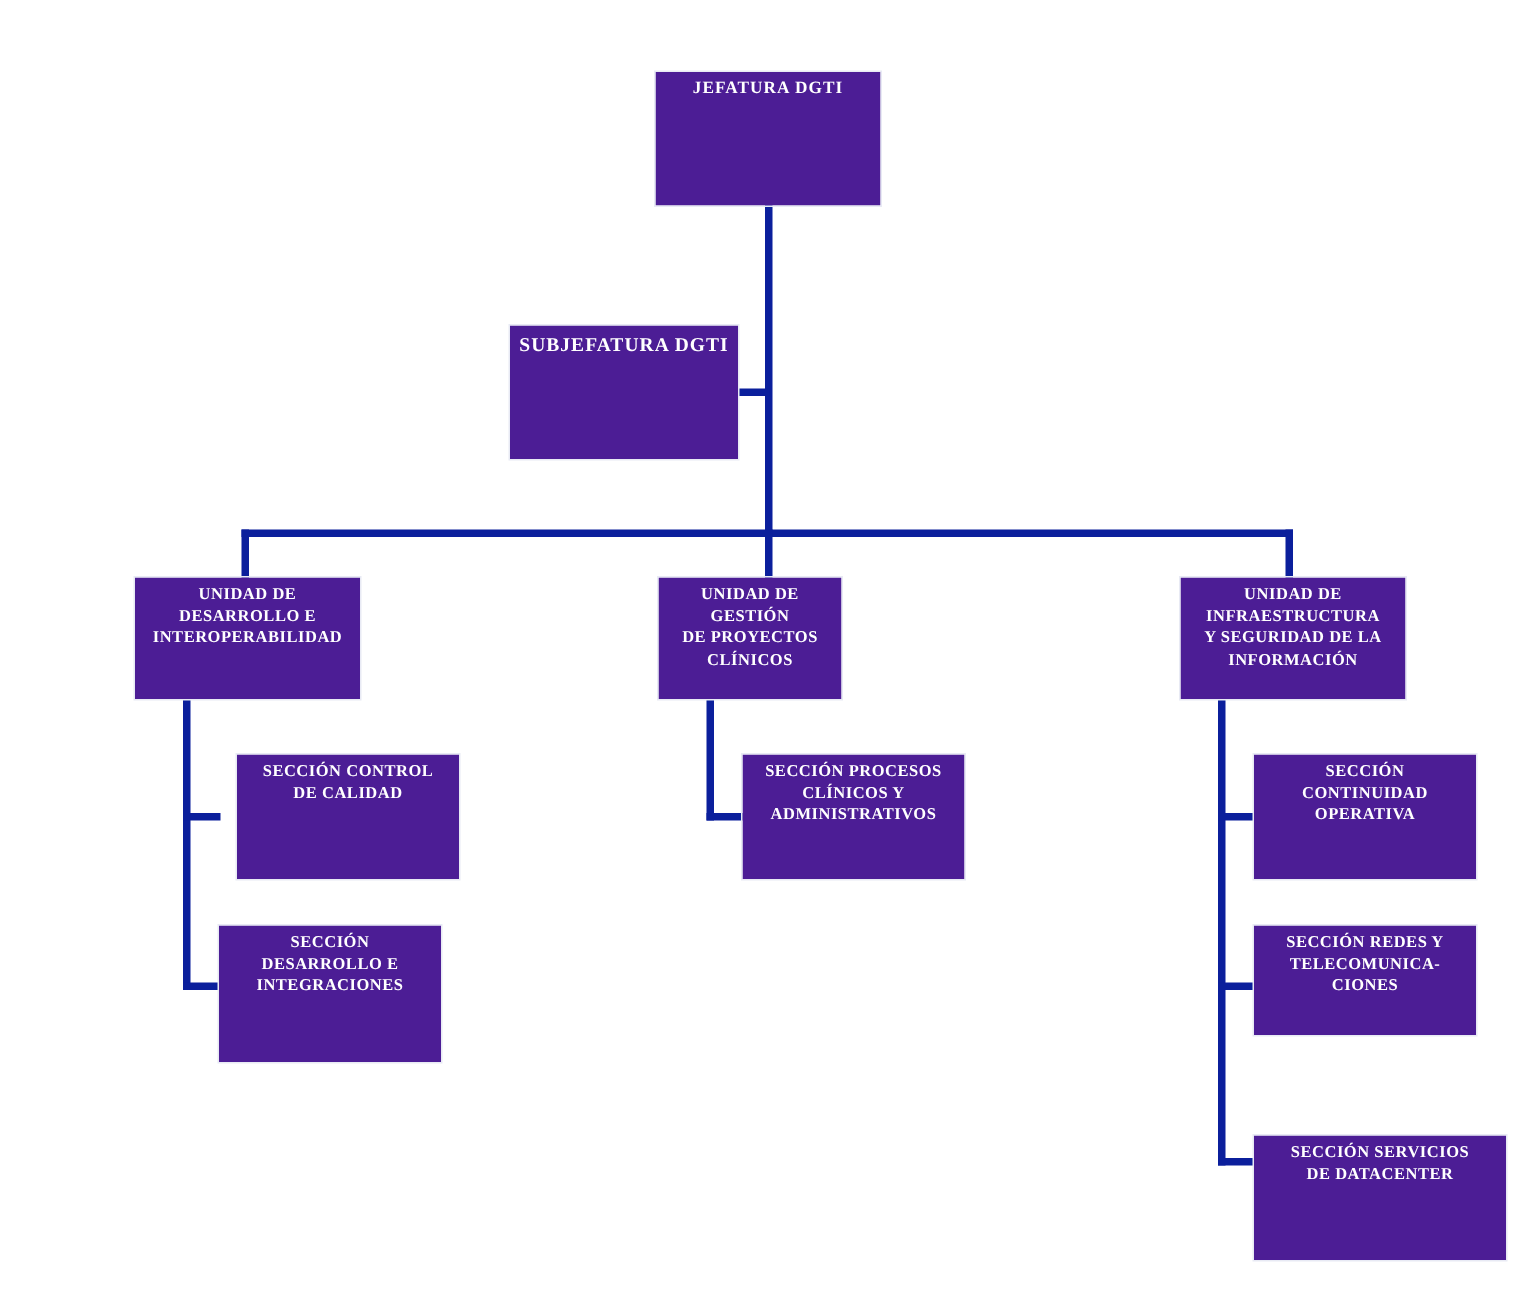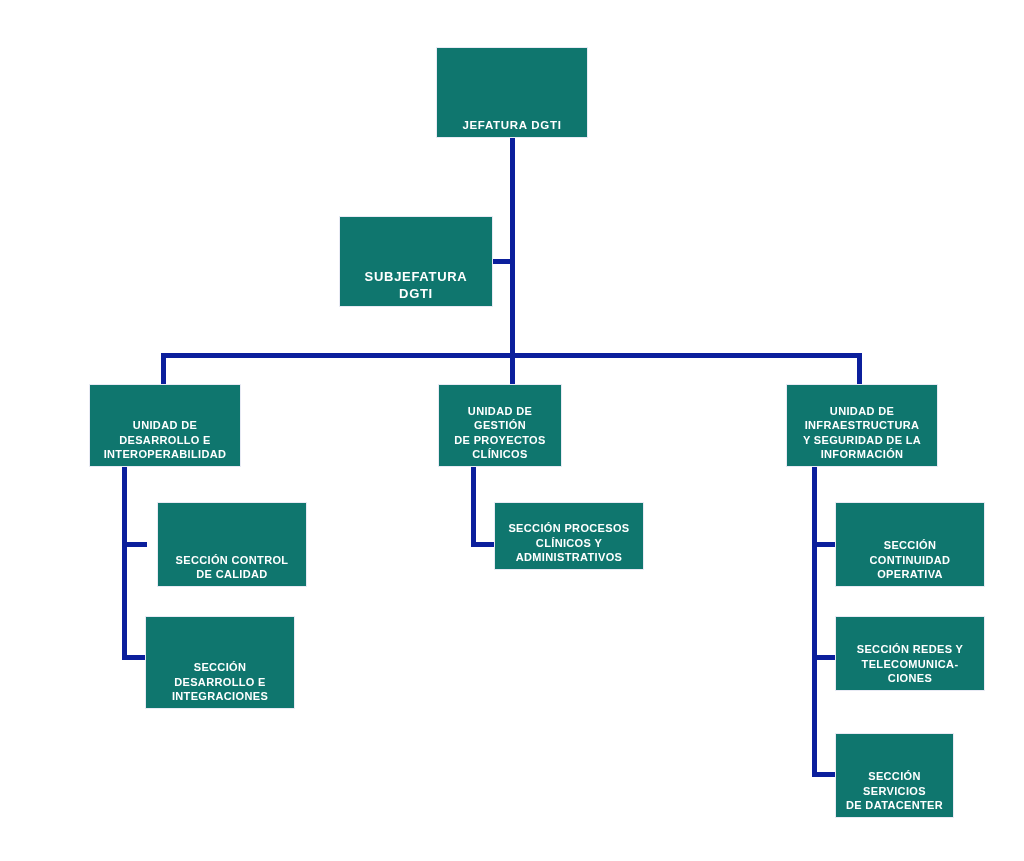--- a/index.html
+++ b/index.html
@@ -20,33 +20,34 @@
     background: #ffffff;
   }
   
   .conn {
     position: absolute;
     background: #0B1F9C;
   }
   
   .node {
     position: absolute;
-    background: #0f766e;
+    background: #4c1d95;
     color: #ffffff;
     display: flex;
-    align-items: flex-end;
+    align-items: flex-start;
     justify-content: center;
     text-align: center;
     box-sizing: border-box;
     padding: 4px 6px;
     font-weight: bold;
     letter-spacing: 0.4px;
     line-height: 1.32;
     text-transform: uppercase;
     outline: 1px solid #e8eaf4;
+    font-family: Liberation Serif, serif;
   }
   .node .label {
     display: block;
     white-space: pre-line;
   }
   .lvl-top {
     font-size: 11.5px;
     letter-spacing: 0.7px;
   }
   .lvl-sub {
@@ -120,36 +121,36 @@
     <span class="label">SECCIÓN CONTROL
 DE CALIDAD</span>
   </div>
 
   <div class="node lvl-sec" style="left:146px; top:617px; width:148px; height:91px;">
     <span class="label">SECCIÓN
 DESARROLLO E
 INTEGRACIONES</span>
   </div>
 
-  <div class="node lvl-sec" style="left:495px; top:503px; width:148px; height:66px;">
+  <div class="node lvl-sec" style="left:495px; top:503px; width:148px; height:83px;">
     <span class="label">SECCIÓN PROCESOS
 CLÍNICOS Y
 ADMINISTRATIVOS</span>
   </div>
 
   <div class="node lvl-sec" style="left:836px; top:503px; width:148px; height:83px;">
     <span class="label">SECCIÓN
 CONTINUIDAD
 OPERATIVA</span>
   </div>
 
   <div class="node lvl-sec" style="left:836px; top:617px; width:148px; height:73px;">
     <span class="label">SECCIÓN REDES Y
 TELECOMUNICA-
 CIONES</span>
   </div>
 
-  <div class="node lvl-sec" style="left:836px; top:734px; width:117px; height:83px;">
+  <div class="node lvl-sec" style="left:836px; top:757px; width:168px; height:83px;">
     <span class="label">SECCIÓN SERVICIOS
 DE DATACENTER</span>
   </div>
 
 </div>
 
 </body></html>

